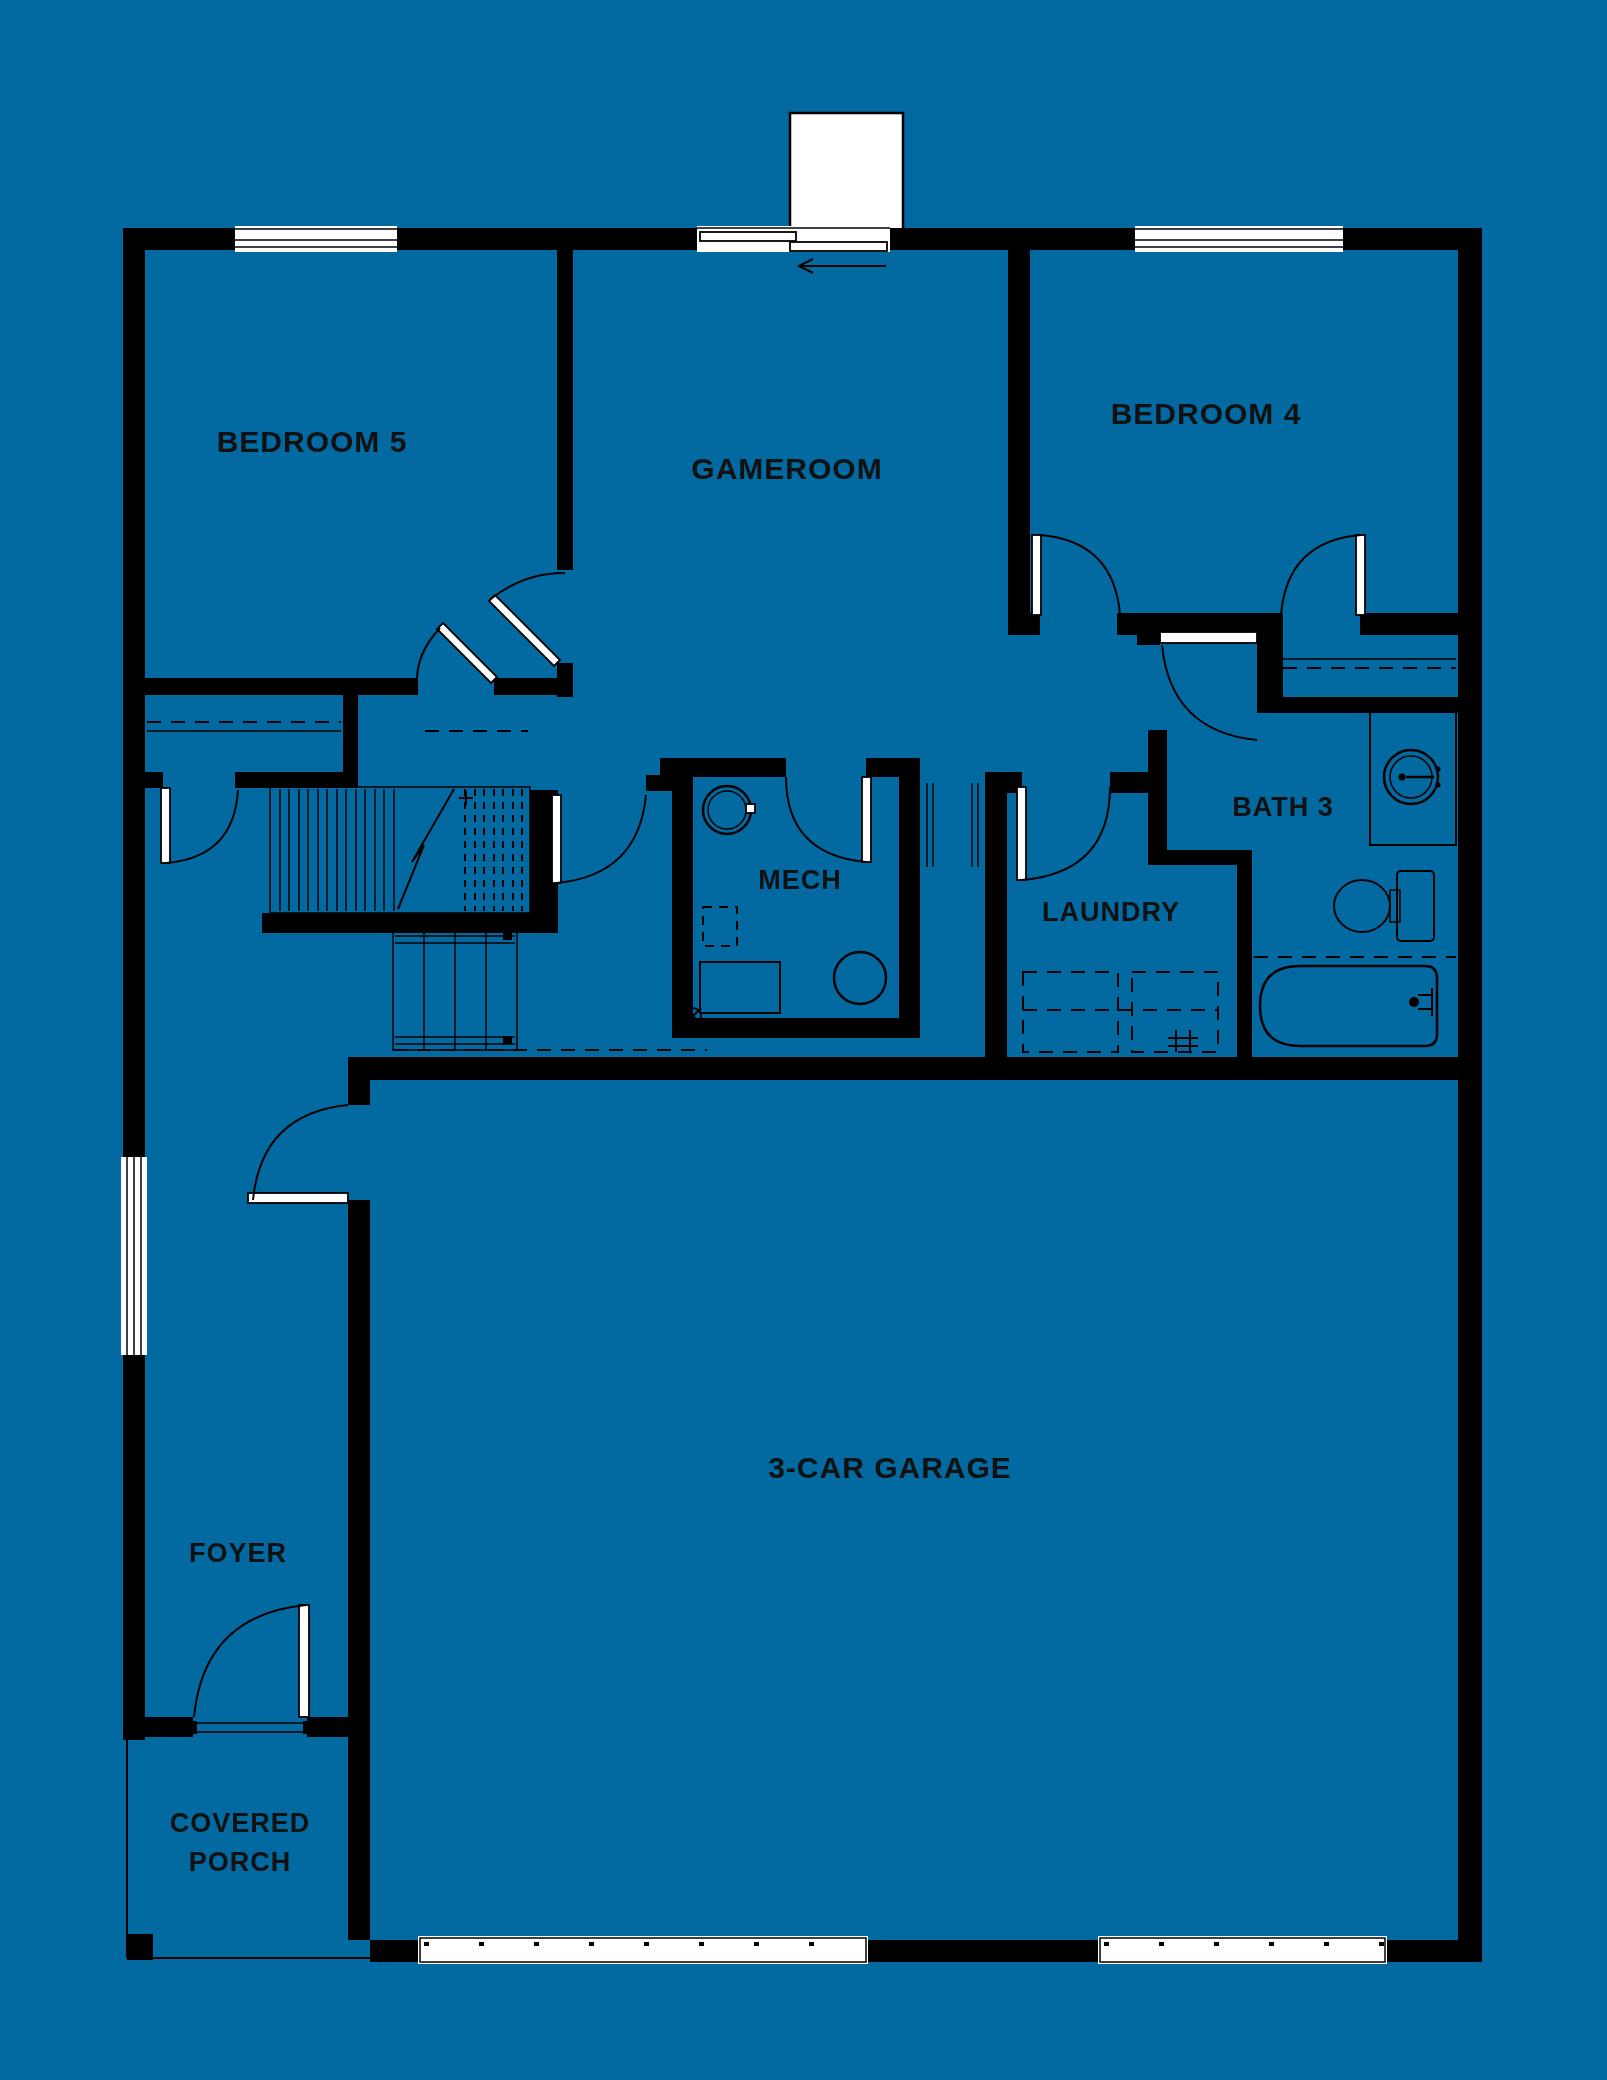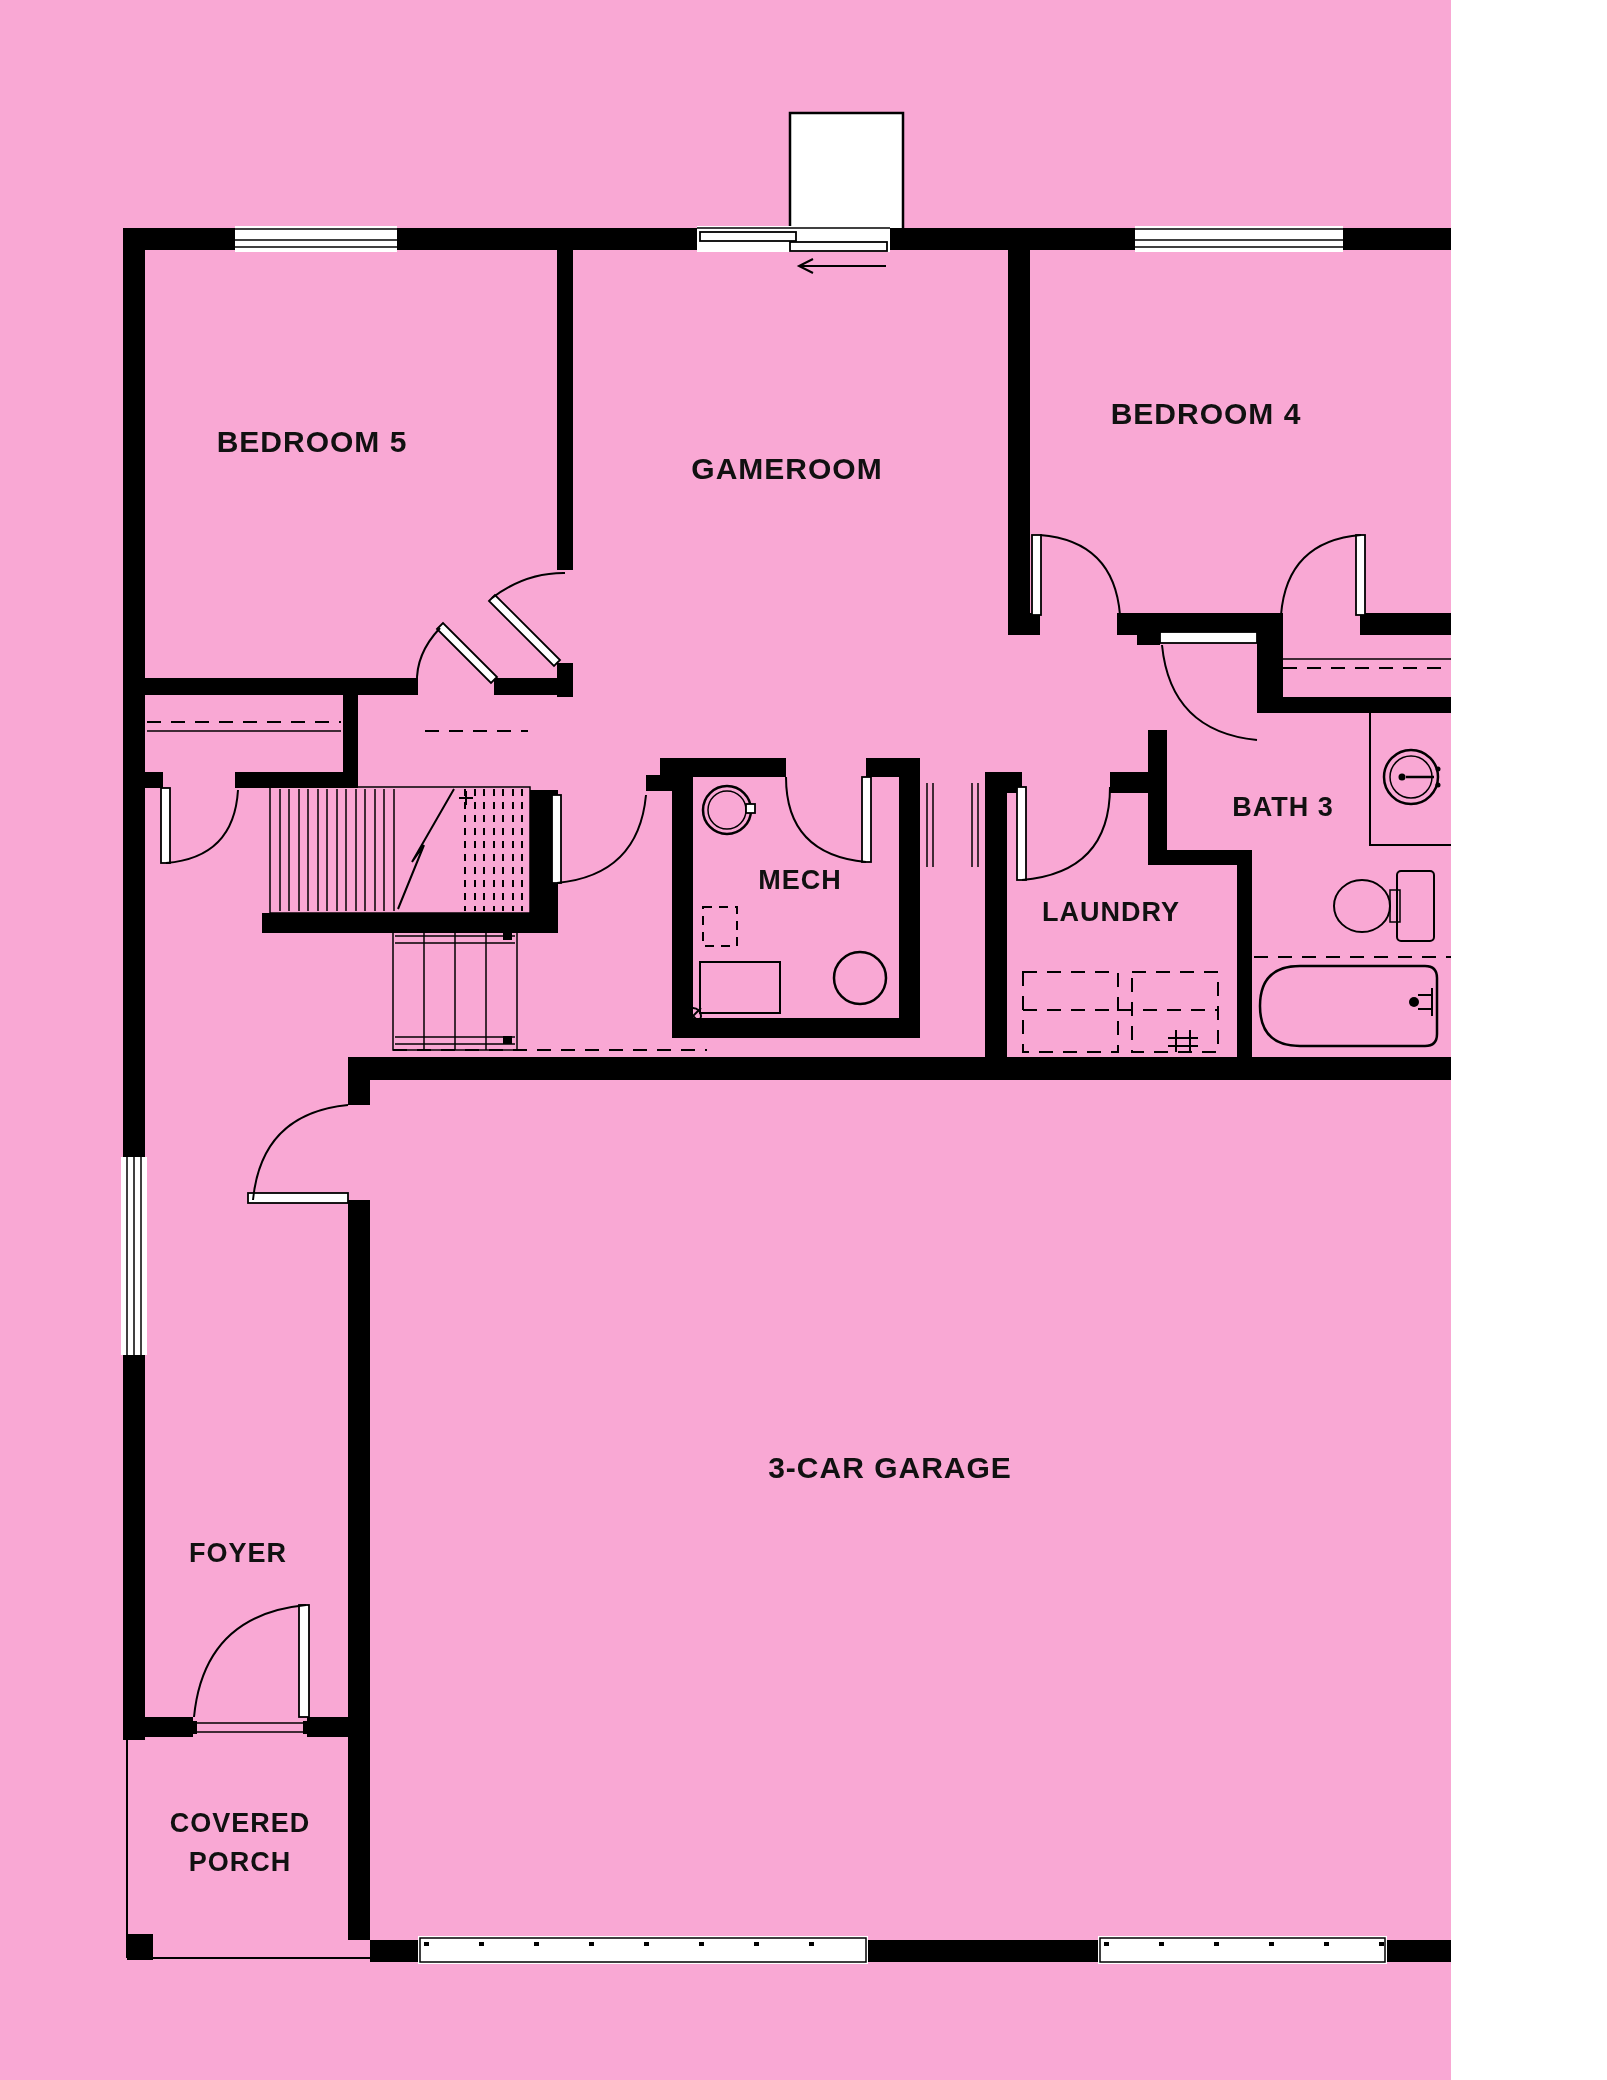--- a/index.html
+++ b/index.html
@@ -1,16 +1,16 @@
 <!DOCTYPE html>
 <html><head>
 <meta charset="utf-8">
 <style>
   html,body{margin:0;padding:0;background:#ffffff;}
-  .page{position:relative;width:1451px;height:2080px;background:#f9a8d4;overflow:hidden;}
+  .page{position:relative;width:1607px;height:2080px;background:#0369a1;overflow:hidden;}
   svg{position:absolute;left:0;top:0;}
   .w{fill:#000000;stroke:none;}
   .ln{stroke:#000000;stroke-width:2;fill:none;}
   .ln15{stroke:#000000;stroke-width:1.5;fill:none;}
   .ln25{stroke:#000000;stroke-width:2.5;fill:none;}
   .dash{stroke:#000000;stroke-width:2;fill:none;stroke-dasharray:14 10;}
   .dash2{stroke:#000000;stroke-width:2;fill:none;stroke-dasharray:7 6;}
   .leaf{fill:#ffffff;stroke:#000000;stroke-width:1.8;}
   .roomlabel{font-family:"Liberation Sans","DejaVu Sans",sans-serif;font-weight:bold;fill:#111111;
              text-anchor:middle;letter-spacing:1px;}

